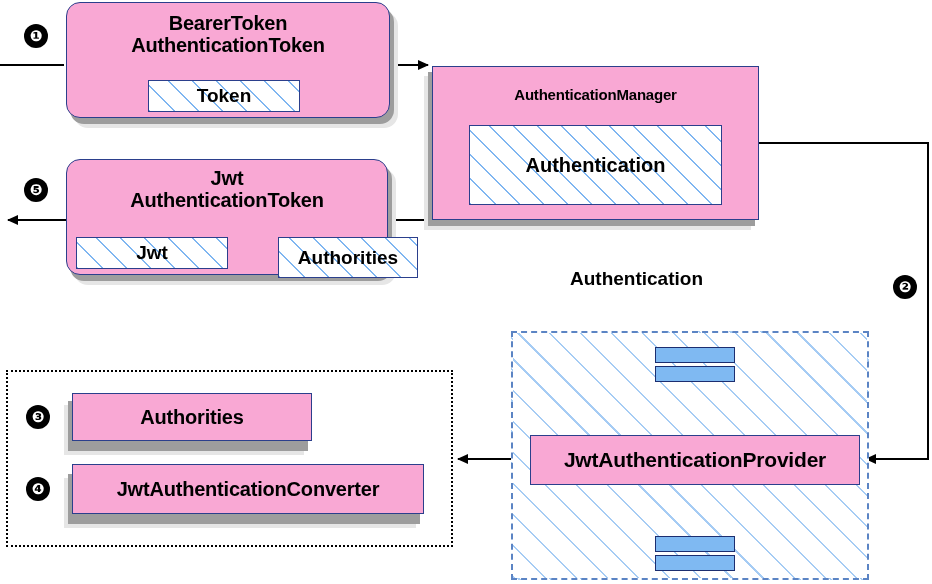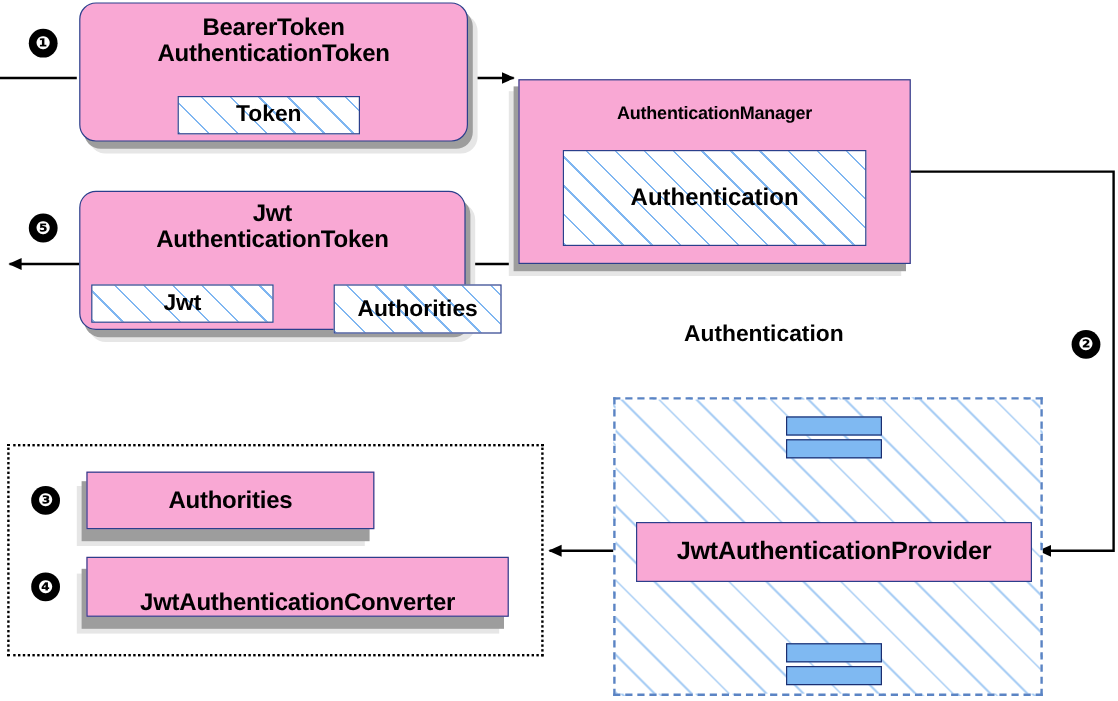--- a/index.html
+++ b/index.html
@@ -216,21 +216,21 @@
   </div>
 
   <div class="shadow-far" style="left:64px; top:405px; width:240px; height:50px;"></div>
   <div class="shadow-near" style="left:68px; top:401px; width:240px; height:50px;"></div>
   <div class="node" style="left:72px; top:393px; width:240px; height:48px; justify-content:center;">
     <div class="node-title" style="font-size:20px;">Authorities</div>
   </div>
 
   <div class="shadow-far" style="left:64px; top:478px; width:352px; height:50px;"></div>
   <div class="shadow-near" style="left:68px; top:474px; width:352px; height:50px;"></div>
-  <div class="node" style="left:72px; top:464px; width:352px; height:50px; justify-content:flex-end;">
+  <div class="node" style="left:72px; top:464px; width:352px; height:50px; justify-content:center;">
     <div class="node-title" style="font-size:20px;">JwtAuthenticationConverter</div>
   </div>
 
   <div class="badge" style="left:24px; top:24px;">❶</div>
   <div class="badge" style="left:24px; top:178px;">❺</div>
   <div class="badge" style="left:893px; top:275px;">❷</div>
   <div class="badge" style="left:26px; top:405px;">❸</div>
   <div class="badge" style="left:26px; top:477px;">❹</div>
 
 </div>

